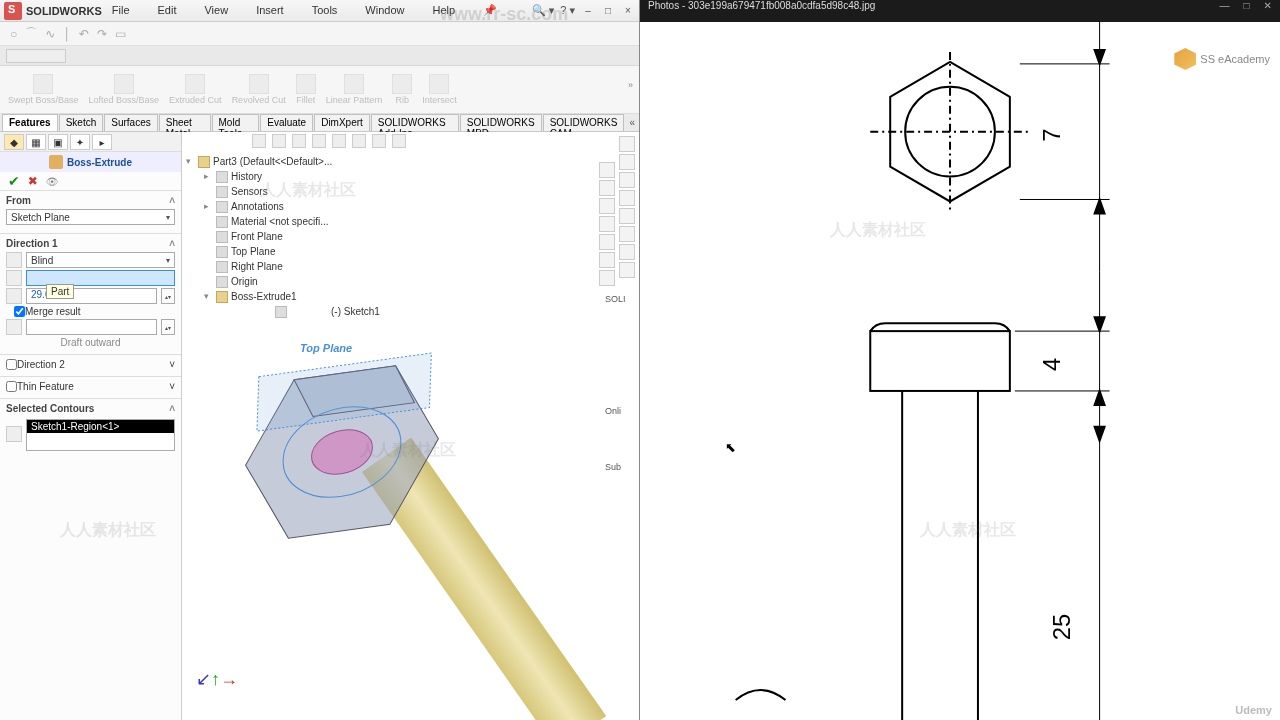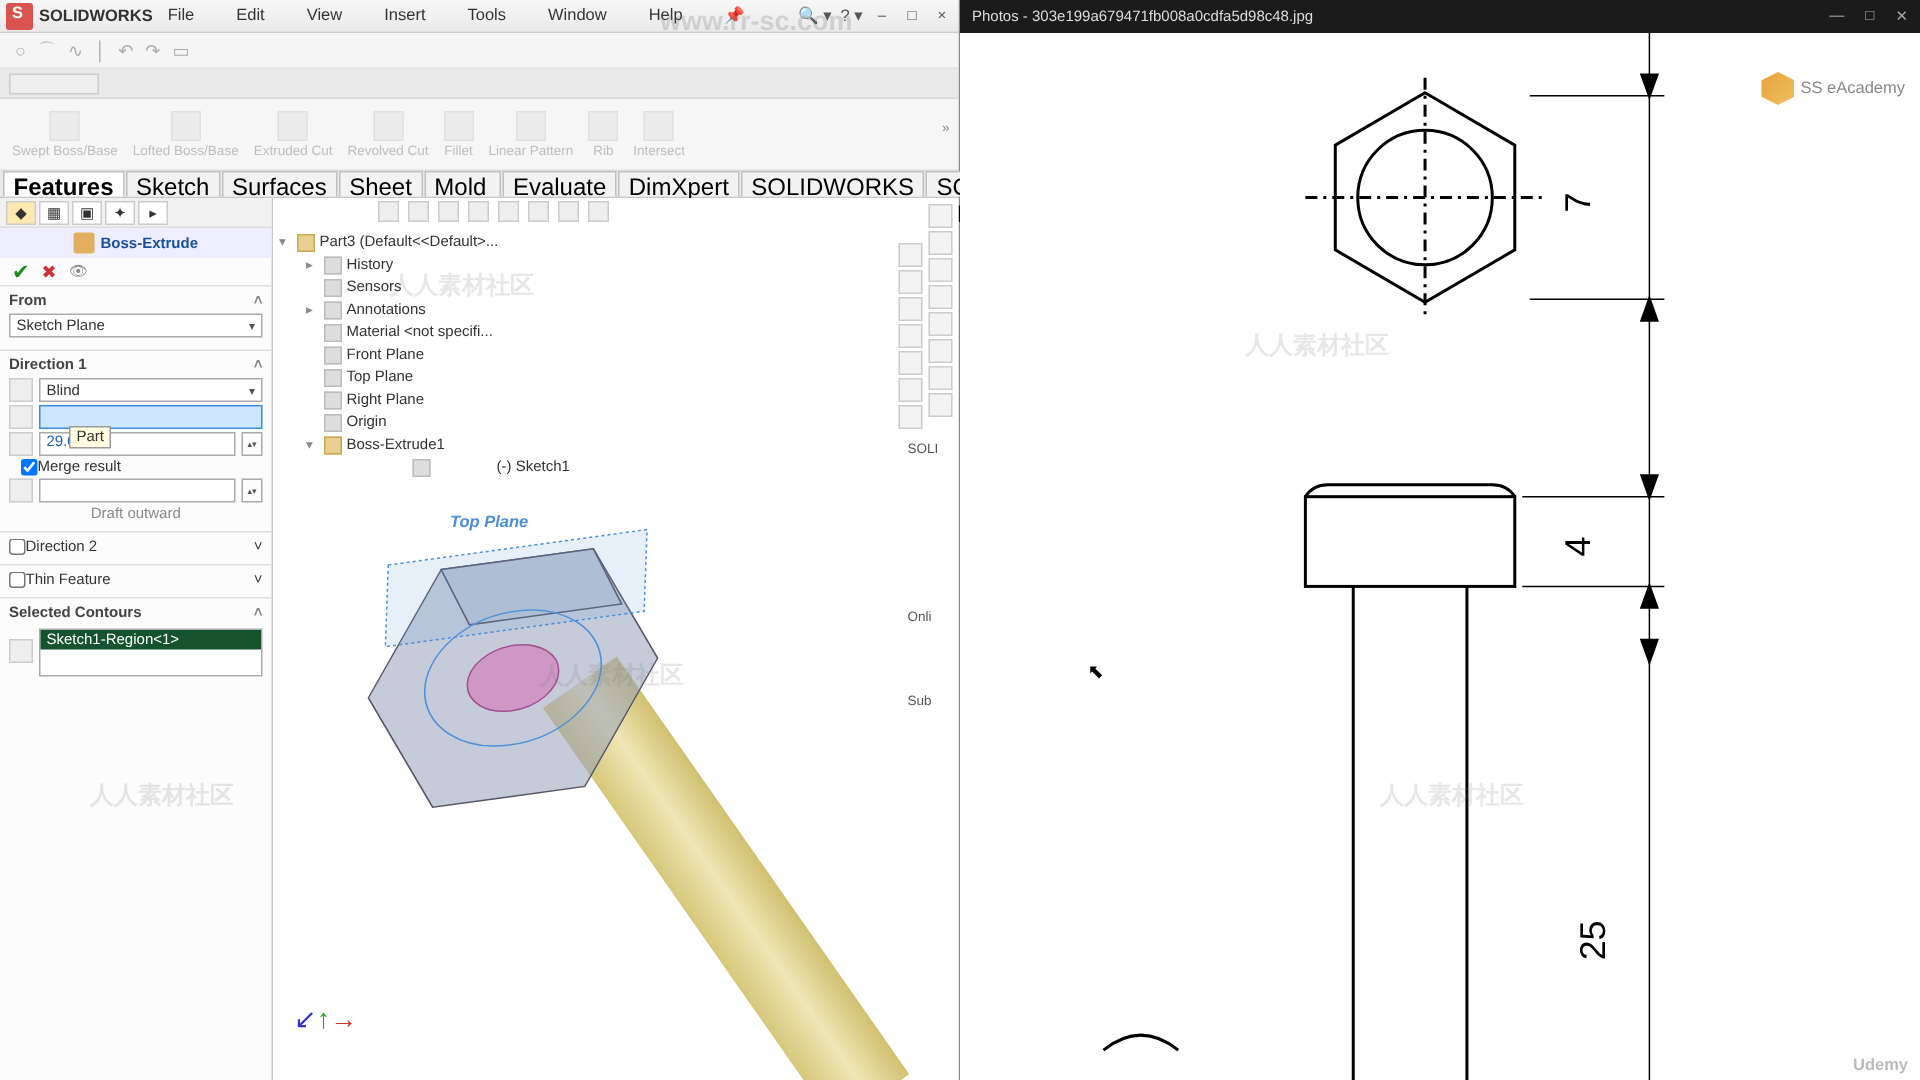--- a/index.html
+++ b/index.html
@@ -24,21 +24,21 @@
 .sw-docbar { height: 20px; background:#e9e9e9; border-bottom:1px solid #d8d8d8; display:flex; align-items:center; padding:0 6px;}
 .sw-docbar .doctab{width:60px;height:14px;background:#eee;border:1px solid #ccc;}
 
 
 .sw-ribbon { height: 48px; background:#f6f6f6; border-bottom:1px solid #ddd; display:flex; align-items:center; padding:4px 8px; gap:10px; color:#bdbdbd; font-size:9px; position:relative;}
 .sw-ribbon .rgroup{display:flex;flex-direction:column;align-items:center;gap:1px;}
 .sw-ribbon .ricon{width:20px;height:20px;background:#ececec;border:1px solid #e0e0e0;}
 .sw-ribbon .more{position:absolute;right:6px;top:14px;color:#888;}
 
 
-.sw-tabs { height: 18px; background:#eaeaea; display:flex; font-size:16px; border-bottom:1px solid #c8c8c8; padding-left:2px;}
+.sw-tabs { height: 18px; background:#eaeaea; display:flex; font-size:10px; border-bottom:1px solid #c8c8c8; padding-left:2px;}
 .sw-tabs .tab{padding:2px 6px;border:1px solid #c0c0c0;border-bottom:none;background:#f2f2f2;margin-right:1px;cursor:default;}
 .sw-tabs .tab.active{background:#fff;font-weight:bold;}
 .sw-tabs .tabright{margin-left:auto;display:flex;align-items:center;padding:0 4px;gap:4px;color:#555;}
 
 
 .sw-body { flex:1; display:flex; overflow:hidden; background:#fff; position:relative;}
 
 
 .pm { width: 182px; border-right:1px solid #ccc; background:#fcfcfc; font-size:10px; color:#333; display:flex; flex-direction:column;}
 .pm-tabs{height:20px;display:flex;gap:2px;padding:2px 4px;background:#f1f1f1;border-bottom:1px solid #ddd;}
@@ -54,21 +54,21 @@
 .pm-row{display:flex;align-items:center;gap:4px;margin:2px 0;}
 .pm-row .ico{width:16px;height:16px;background:#eee;border:1px solid #ccc;flex-shrink:0;}
 .pm-select{flex:1;height:16px;border:1px solid #aaa;background:#fff;padding:0 4px;font-size:10px;display:flex;align-items:center;justify-content:space-between;}
 .pm-select .dd{color:#555;font-size:8px;}
 .pm-input{flex:1;height:16px;border:1px solid #aaa;background:#fff;padding:0 4px;font-size:10px;}
 .pm-input.sel{background:#cfe6ff;border:1px solid #3a8fdc;}
 .pm-spin{width:14px;height:16px;border:1px solid #aaa;display:flex;flex-direction:column;font-size:6px;align-items:center;justify-content:center;color:#555;}
 .pm-check-row{display:flex;align-items:center;gap:0;margin:2px 8px;}
 .pm-check-row input{width:11px;height:11px;}
 .pm-listbox{height:32px;border:1px solid #aaa;background:#fff;margin-top:2px;}
-.pm-listbox .item{background:#14532d;color:#fff;padding:1px 4px;font-size:10px;}
+.pm-listbox .item{background:#000000;color:#fff;padding:1px 4px;font-size:10px;}
 .tooltip{position:absolute;background:#ffffe1;border:1px solid #999;padding:1px 4px;font-size:10px;z-index:10;}
 
 
 .vp { flex:1; position:relative; background:#fff;}
 .vp-toolbar{position:absolute;top:2px;left:70px;display:flex;gap:6px;font-size:11px;color:#666;}
 .vp-toolbar .tico{width:14px;height:14px;background:#eee;border:1px solid #ccc;}
 .ftree{position:absolute;top:22px;left:4px;font-size:10px;color:#333;line-height:15px;}
 .ftree .row{display:flex;align-items:center;gap:3px;}
 .ftree .exp{width:9px;color:#888;font-size:9px;}
 .ftree .tico{width:12px;height:12px;background:#e8d090;border:1px solid #c8a850;}
@@ -94,21 +94,21 @@
 .triad .y{color:#2a2;}
 .triad .z{color:#33c;}
 
 
 .sw-bottom-tabs{height:16px;background:#eee;display:flex;font-size:10px;border-top:1px solid #ccc;}
 .sw-bottom-tabs .bt{padding:1px 8px;border-right:1px solid #ccc;background:#f4f4f4;}
 .sw-bottom-tabs .bt.active{background:#fff;font-weight:bold;}
 .sw-status{height:15px;background:#f2f2f2;font-size:9px;color:#444;display:flex;align-items:center;padding:0 4px;gap:20px;border-top:1px solid #ccc;}
 
 
-.ph-title{height:22px;background:#1b1b1b;color:#ddd;font-size:10px;display:flex;align-items:center;padding:0 8px;gap:39px;}
+.ph-title{height:22px;background:#1b1b1b;color:#ddd;font-size:10px;display:flex;padding:0 8px;gap:39px;}
 .ph-title .winctrl{margin-left:auto;display:flex;gap:14px;color:#aaa;font-size:10px;}
 .ph-body{flex:1;background:#fff;position:relative;overflow:hidden;}
 .ph-drawing{position:absolute;inset:0;}
 .ph-drawing svg{width:100%;height:100%;}
 .ph-brand{position:absolute;right:10px;top:26px;font-size:11px;color:#888;display:flex;align-items:center;gap:4px;}
 .ph-brand .cube{width:22px;height:22px;background:linear-gradient(135deg,#e6a23c,#f0c060);clip-path:polygon(50% 0,100% 25%,100% 75%,50% 100%,0 75%,0 25%);}
 .udemy{position:absolute;right:8px;bottom:4px;color:#bbb;font-size:11px;font-weight:bold;}
 .watermark{position:absolute;color:rgba(120,120,120,0.18);font-size:16px;font-weight:bold;}
 .wm1{left:260px;top:180px;} .wm2{left:360px;top:440px;} .wm3{left:60px;top:520px;}
 .wm4{left:830px;top:220px;} .wm5{left:920px;top:520px;}

